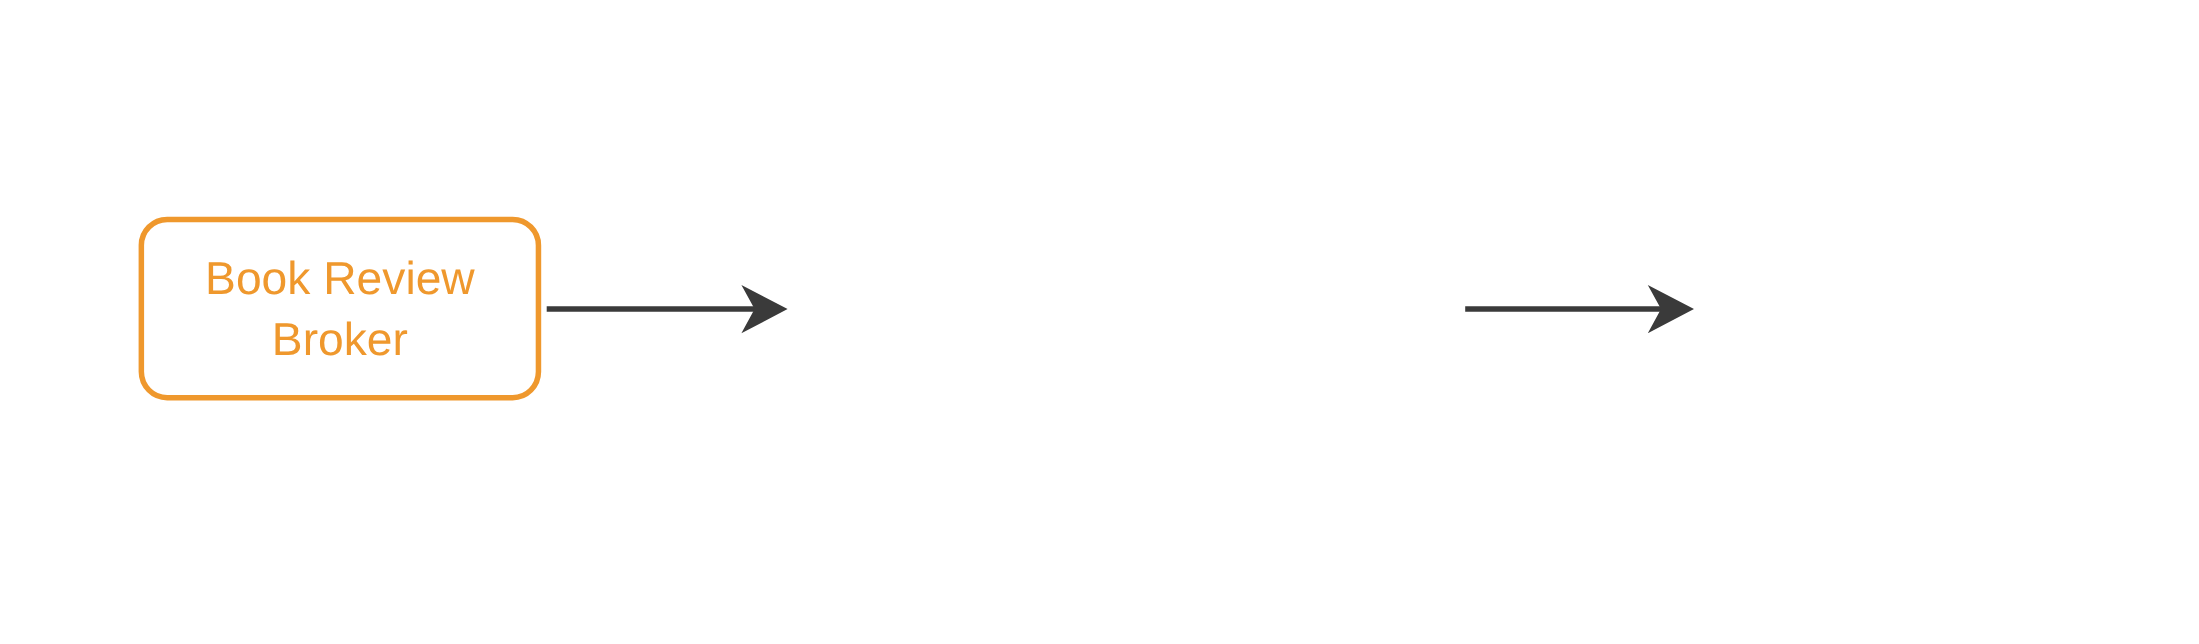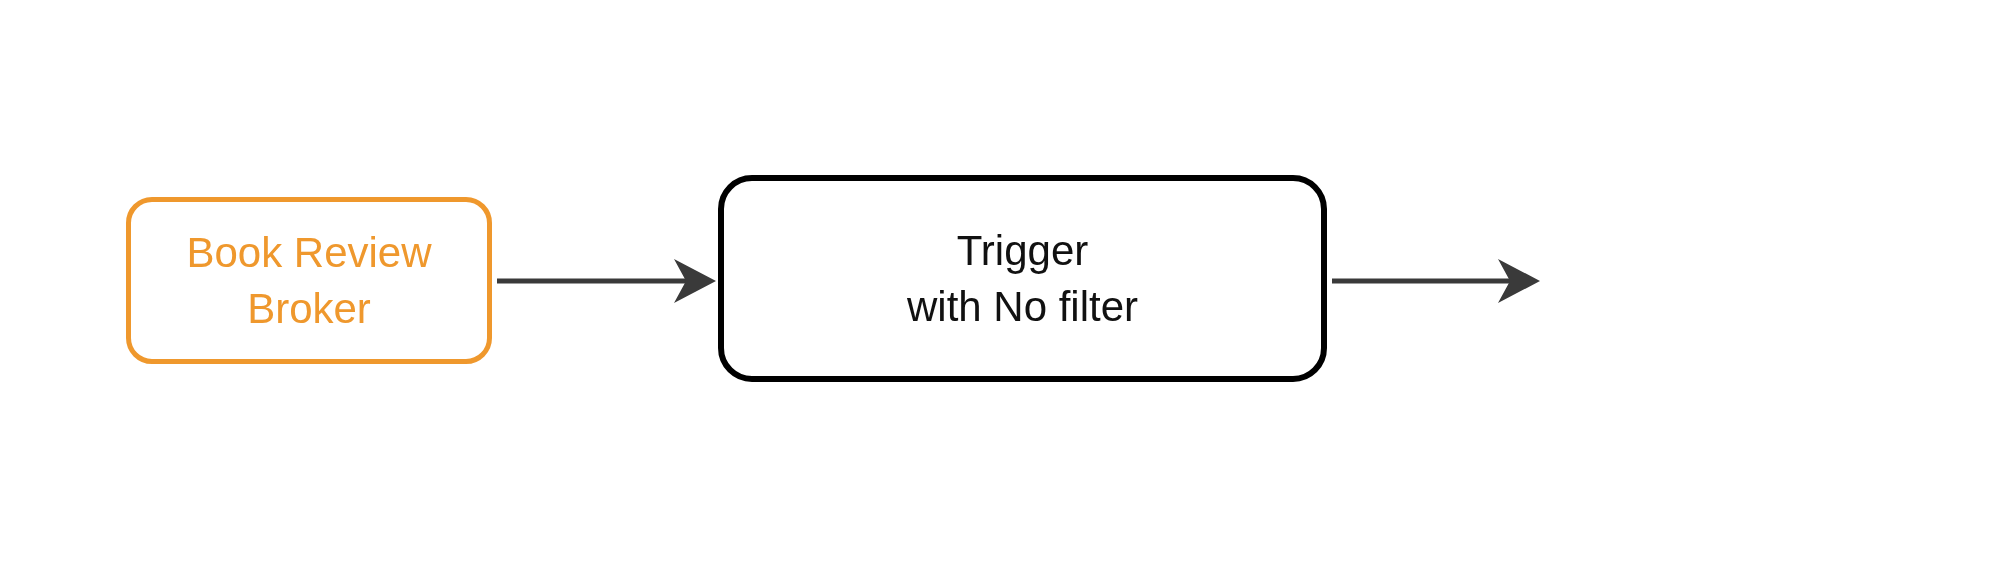--- a/index.html
+++ b/index.html
@@ -77,19 +77,15 @@
     <g>
       <line class="edge-line" x1="1332" y1="281" x2="1512" y2="281" stroke="#3A3A3A"></line>
       <path class="edge-head" d="M1540 281 L1498 259 L1510 281 L1498 303 Z" fill="#3A3A3A"></path>
     </g>
   </svg>
 
   <div class="node node-broker" style="border-color: rgb(239, 152, 45); color: rgb(239, 152, 45);">
     <span class="node-label">Book Review Broker</span>
   </div>
 
-  <div class="node node-trigger" style="border-color: rgb(0, 0, 0); color: rgb(17, 17, 17);">
-    <span class="node-label">Trigger
-with No filter</span>
-  </div>
 
 
 </div>
 
 </body></html>

